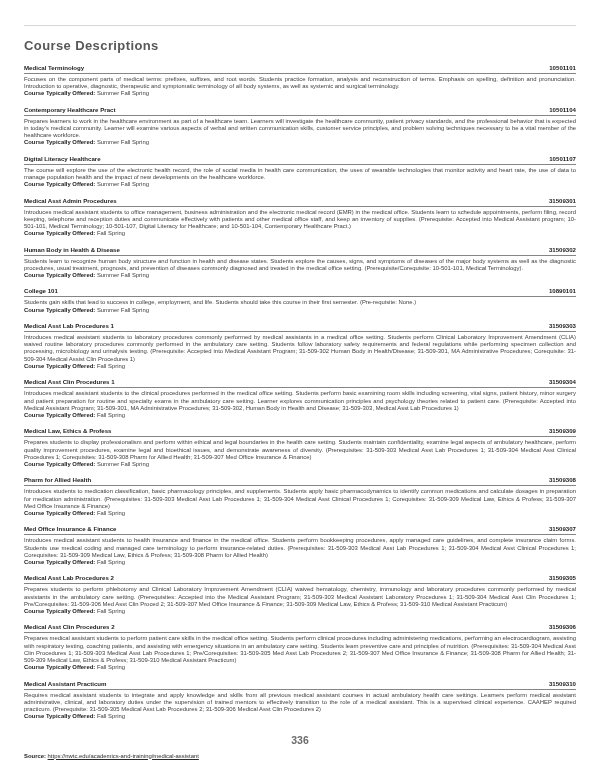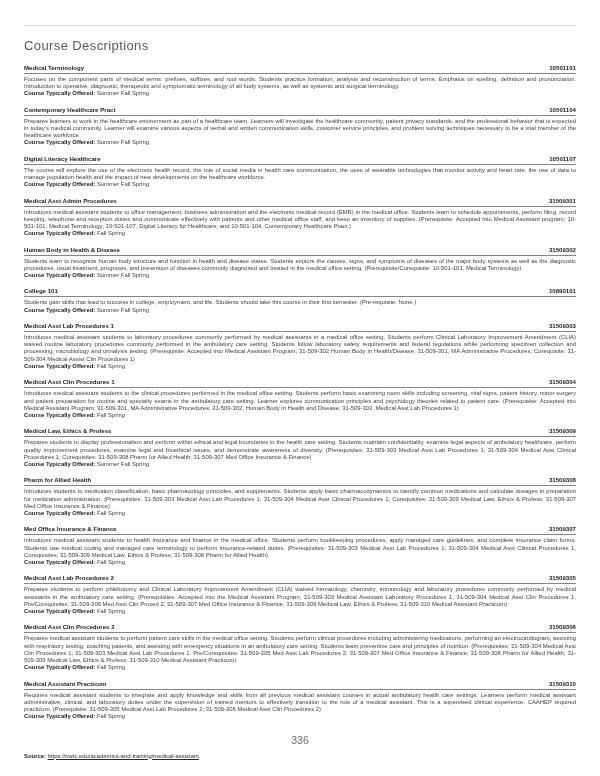--- a/index.html
+++ b/index.html
@@ -16,21 +16,21 @@
     width: 600px; height: 776px;
     display: flex; flex-direction: column;
   }
   .top-divider {
     border-top: 1px solid #d7d7d7;
     width: 100%;
   }
   .page-title {
     margin: 12px 0 11px 0;
     font-size: 13px;
-    font-weight: 400;
+    font-weight: 700;
     letter-spacing: 0.4px;
     color: #585858;
   }
   .course { margin-bottom: 8px; }
   .course-header {
     display: flex;
     justify-content: space-between;
     align-items: baseline;
     border-bottom: 1px solid #858585;
     padding-bottom: 2px;
@@ -67,20 +67,21 @@
     color: #2b2b2b;
     text-decoration: underline;
   }
   .page-number {
     position: absolute;
     left: 0; right: 0;
     bottom: 30px;
     text-align: center;
     font-size: 10.5px;
     color: #6b6b6b;
+    font-weight: bold;
   }
 </style>
 </head>
 <body>
 
 <div class="page">
 
   <div class="top-divider"></div>
 
   <h1 class="page-title">Course Descriptions</h1>

